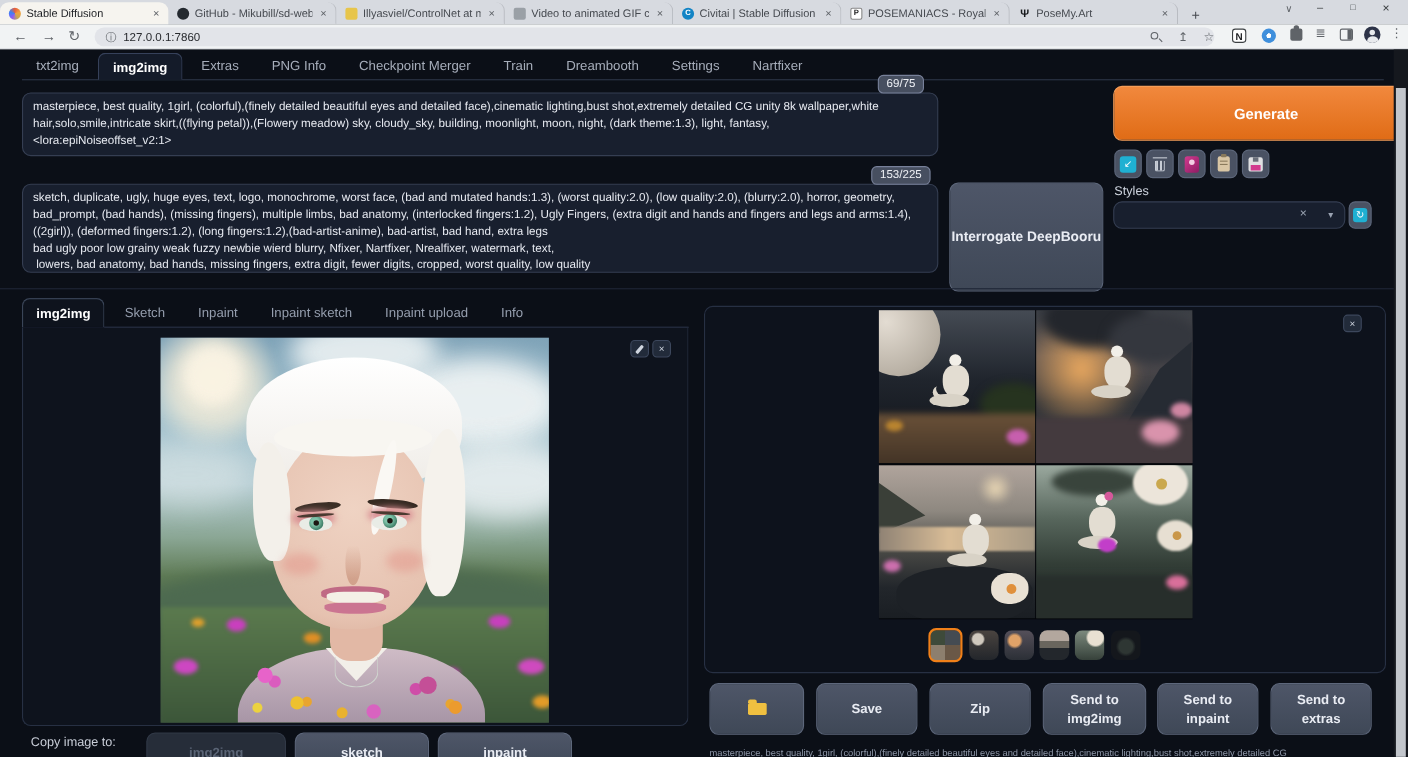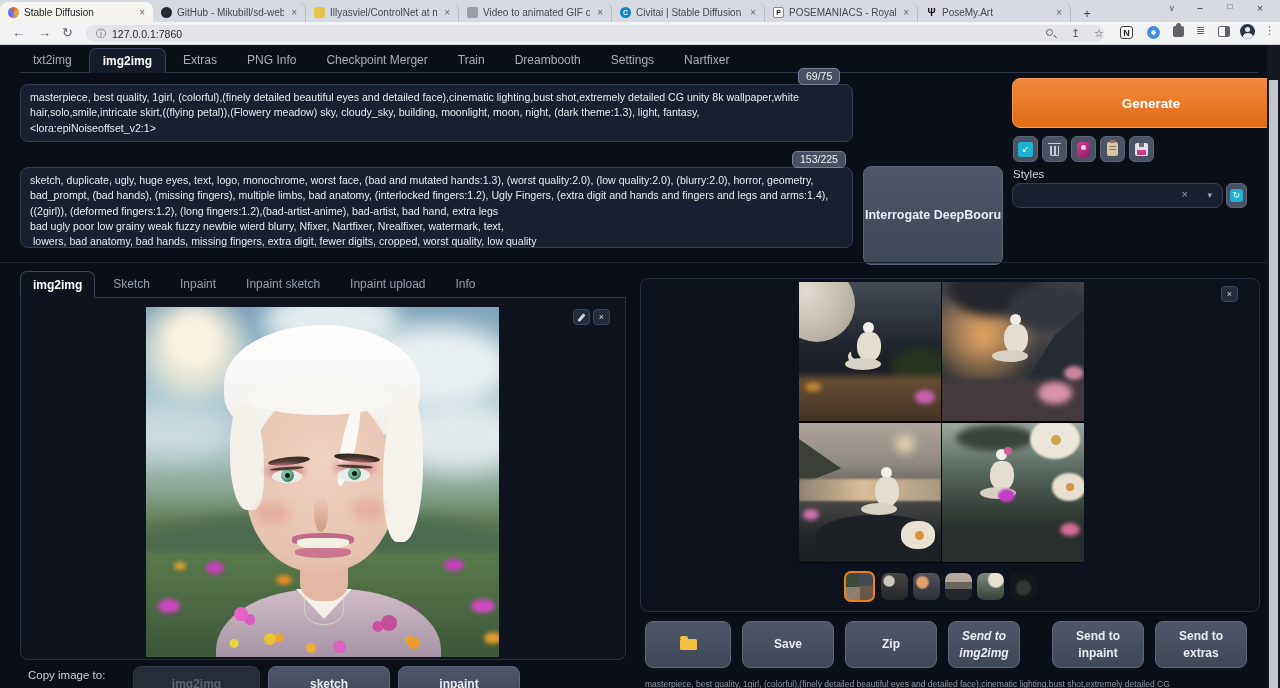--- a/index.html
+++ b/index.html
@@ -202,21 +202,21 @@
   .tmb { position:absolute; top:528px; width:27px; height:27px; border-radius:7px; }
   #t1 { left:844px; top:526px; width:31px; height:31px; border:2px solid #f08019; background:conic-gradient(from 0deg at 50% 50%,#454b52 0 90deg,#6a5847 90deg 180deg,#8d7f6e 180deg 270deg,#3e4a3a 270deg 360deg); }
   #t2 { left:881px; background:radial-gradient(circle at 30% 30%,#cfc8bd 0 18%,transparent 24%),linear-gradient(180deg,#4a4440,#23262b); }
   #t3 { left:913px; background:radial-gradient(circle at 35% 35%,#e0a268 0 20%,transparent 30%),linear-gradient(180deg,#55505a,#2b2f36); }
   #t4 { left:945px; background:linear-gradient(180deg,#b3a79e 0 35%,#6a665e 35% 60%,#23272c 60%); }
   #t5 { left:977px; background:radial-gradient(circle at 70% 25%,#e8e0d2 0 25%,transparent 32%),linear-gradient(180deg,#7c8a7e,#36413a); }
   #t6 { left:1010px; background:radial-gradient(circle at 50% 55%,#2e3633 0 30%,transparent 45%),#14171c; }
   
   .galbtn { position:absolute; top:576px; height:47px; background:linear-gradient(180deg,#4e5668,#3f4857); border:1px solid #5d677b; border-radius:8px; color:#e9ecf3; font-size:12px; font-weight:bold; display:flex; align-items:center; justify-content:center; text-align:center; line-height:1.35; padding:0 8px; }
   #gb-folder { left:645px; width:86px; } #gb-save { left:742px; width:92px; } #gb-zip { left:845px; width:92px; }
-  #gb-s2i { left:948px; width:72px;font-style:italic; } #gb-s2p { left:1052px; width:92px; } #gb-s2e { left:1155px; width:92px; }
+  #gb-s2i { left:948px; width:94px; } #gb-s2p { left:1052px; width:92px; } #gb-s2e { left:1155px; width:92px; }
   .ic-folder { position:relative; width:17px; height:11px; background:#f0c040; border-radius:1.5px; }
   .ic-folder::before { content:""; position:absolute; left:0; top:-3px; width:8px; height:3px; background:#f0c040; border-radius:2px 2px 0 0; }
   #gal-info { position:absolute; left:645px; top:634px; width:590px; font-size:8.5px; color:#8e97a8; white-space:nowrap; overflow:hidden; }
   
   #sb-track { position:absolute; left:1267px; top:0; width:13px; height:643px; background:#15181e; }
   #sb-thumb { position:absolute; left:2px; top:35px; width:9px; height:608px; background:#c2c6cc; }
 </style>
 </head>
 <body>
 

